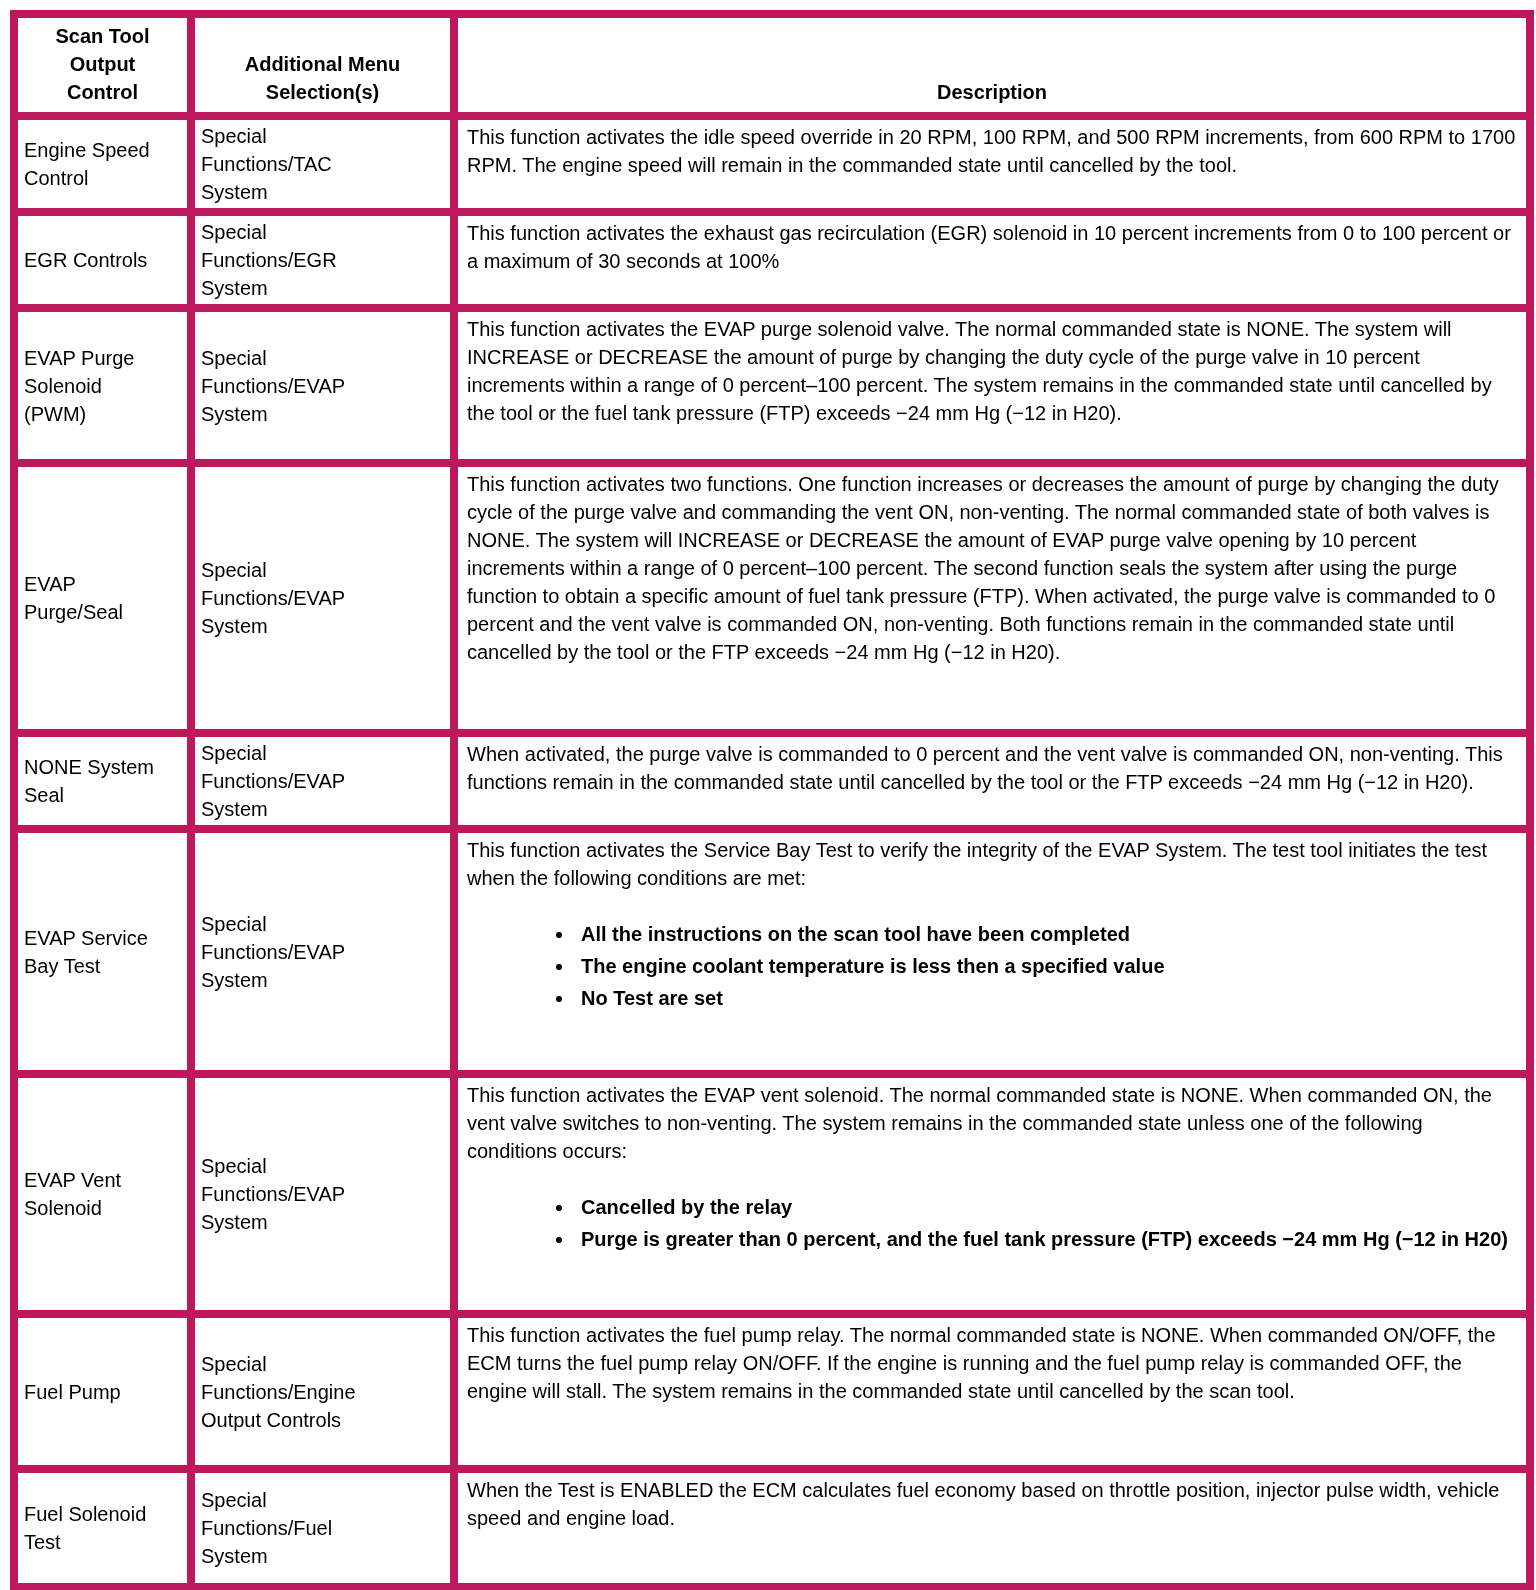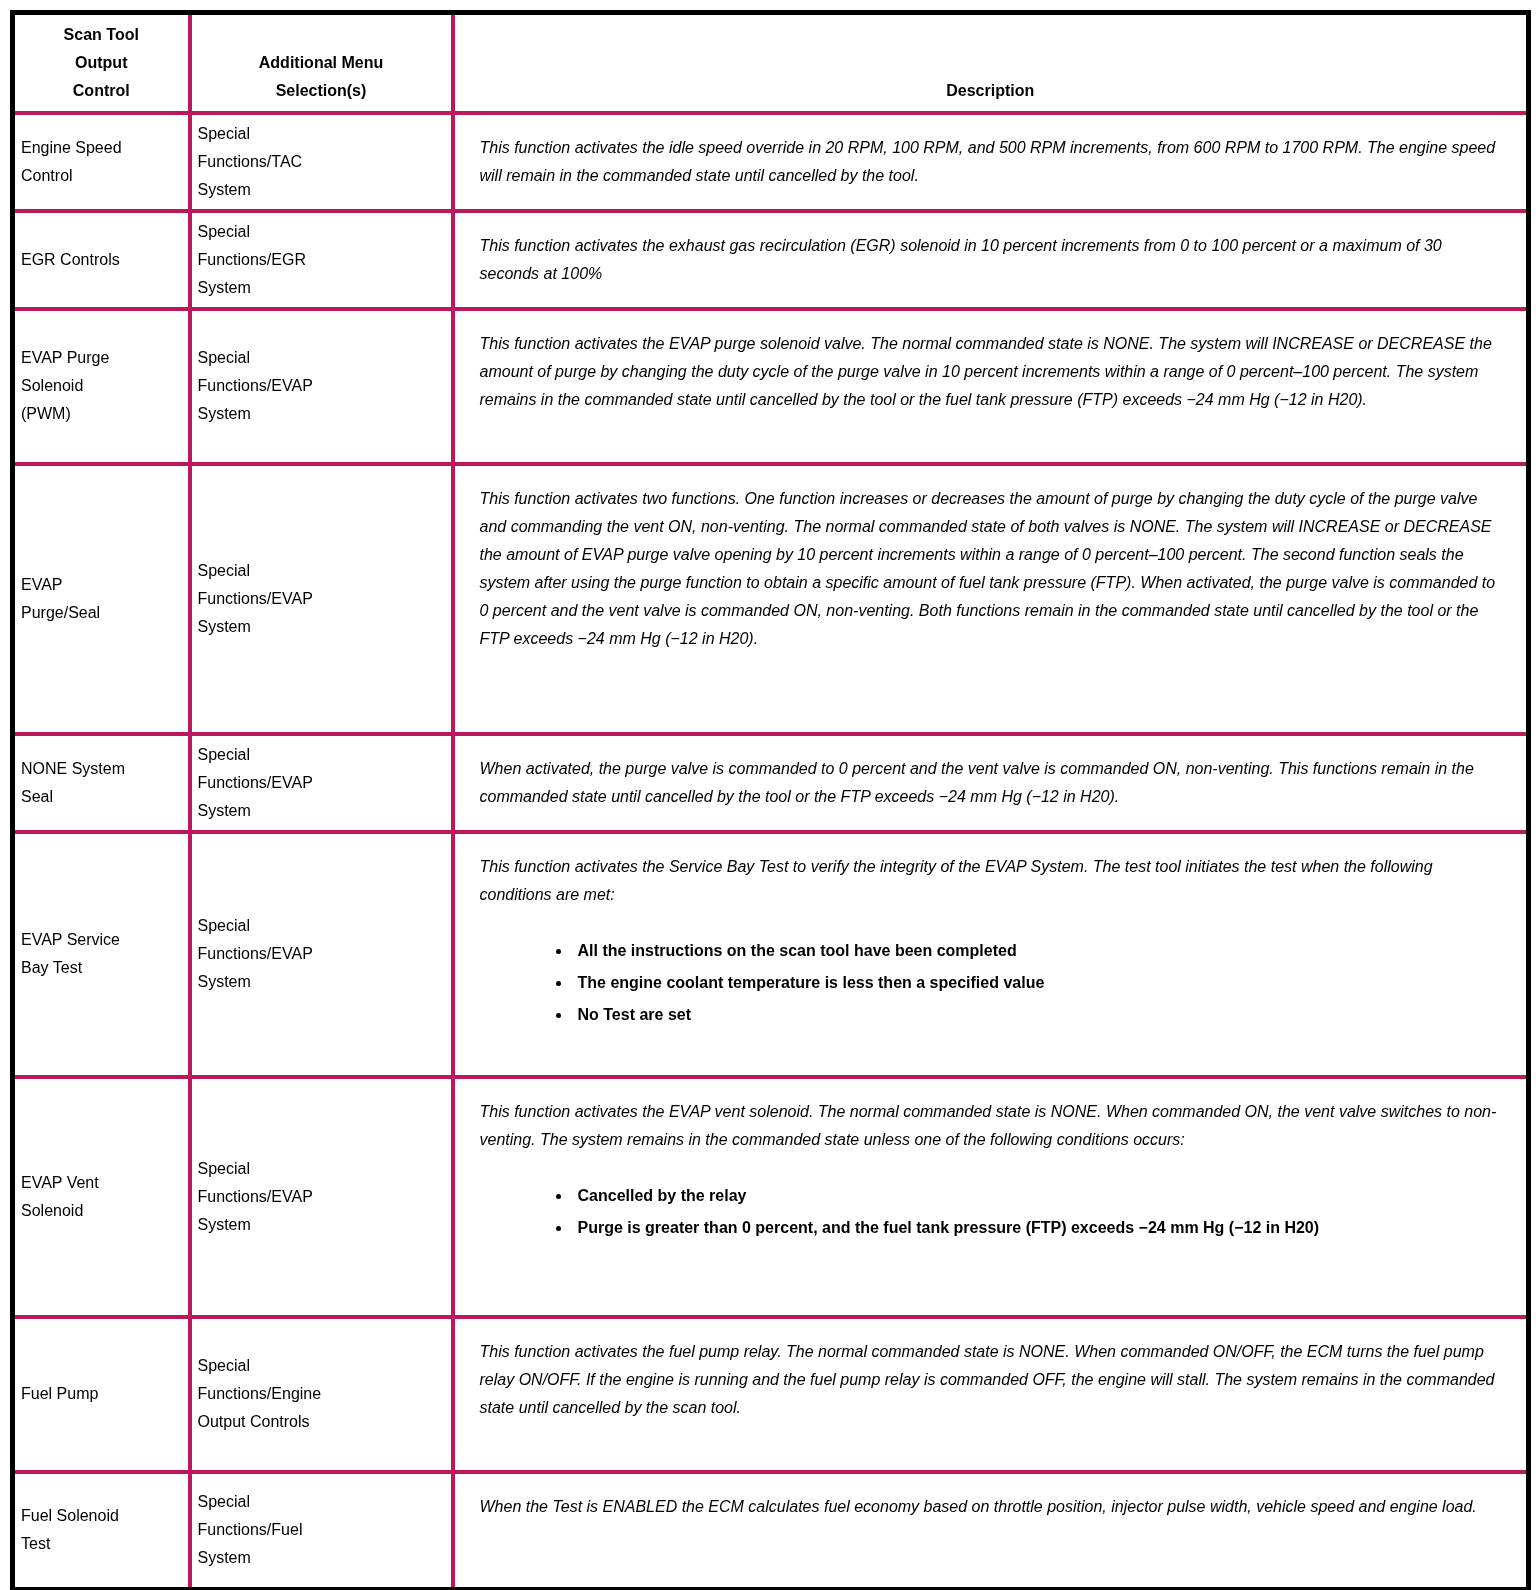--- a/index.html
+++ b/index.html
@@ -16,22 +16,22 @@
     padding: 10px 10px;
     background: #ffffff;
   }
   table.doc-table {
     border-collapse: collapse;
     table-layout: fixed;
     width: 1516px;
     border: 5px solid #000;
   }
   th, td {
-    border: 4px solid #be185d;
-    font-size: 16px;
+    border: 8px solid #be185d;
+    font-size: 20px;
     line-height: 28px;
     overflow: hidden;
   }
   th {
     font-weight: bold;
     text-align: center;
     vertical-align: bottom;
     white-space: pre-line;
     padding: 4px 6px 6px;
   }
@@ -40,22 +40,21 @@
     text-align: left;
     padding: 2px 6px;
     white-space: pre-line;
   }
   td.col-desc {
     vertical-align: top;
     text-align: left;
     padding: 3px 10px 3px 9px;
   }
   td.col-desc p {
-    margin: 16px;
-    font-style: italic;
+    margin: 0;
   }
   td.col-desc ul {
     margin: 28px 0 6px 0;
     padding-left: 108px;
     font-weight: bold;
   }
   td.col-desc li {
     margin: 0 0 4px 0;
     padding-left: 6px;
   }

